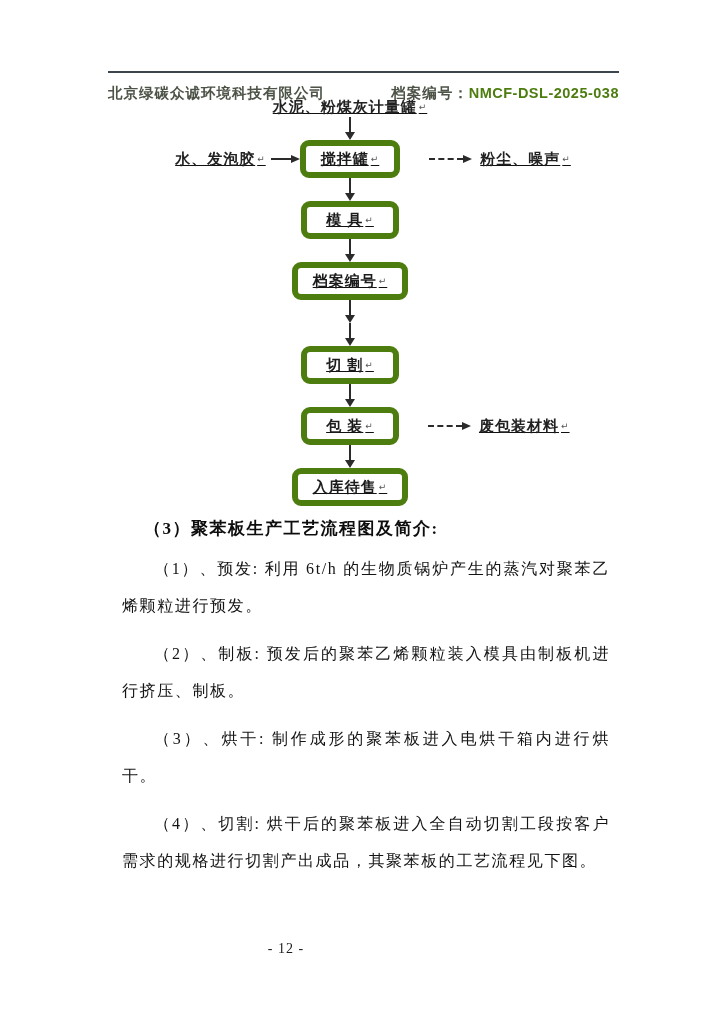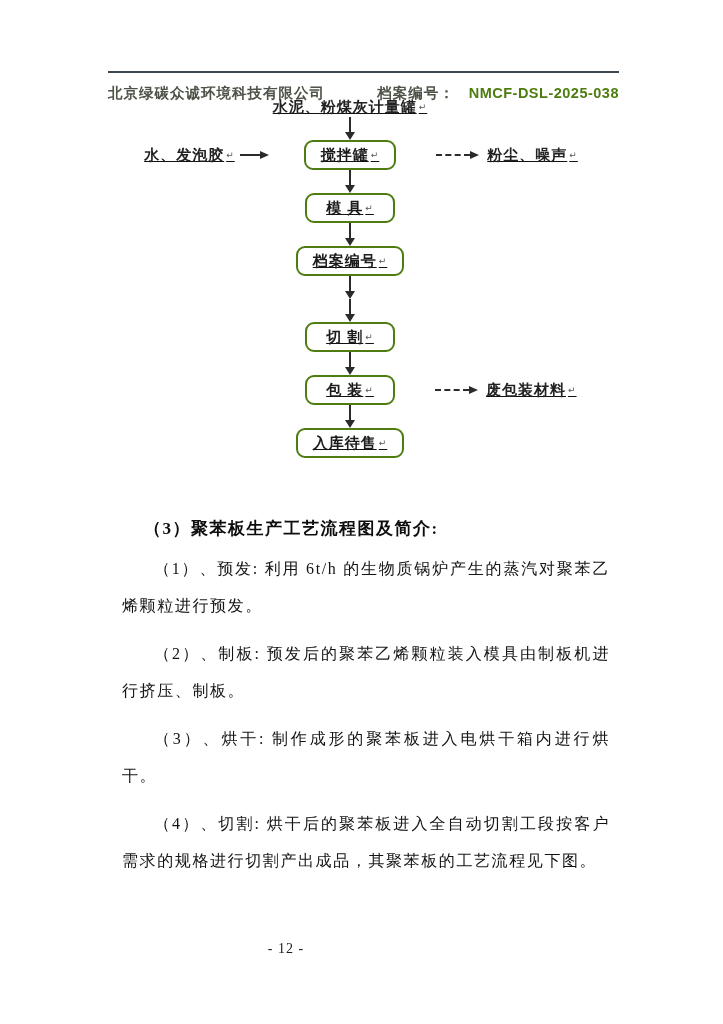--- a/index.html
+++ b/index.html
@@ -6,34 +6,34 @@
   body{
     width:723px;height:1024px;background:#ffffff;position:relative;overflow:hidden;
     font-family:"Liberation Serif","DejaVu Serif",serif;color:#111;
   }
   
   .page-header{
     position:absolute;top:46px;left:108px;width:511px;
     display:flex;justify-content:space-between;align-items:baseline;
     font-size:14.5px;font-weight:bold;color:#4d5347;letter-spacing:1px;
   }
-  .archive{display:flex;gap:14px;align-items:baseline;text-align:center;}
+  .archive{display:flex;align-items:baseline;text-align:center;}
   .archive .num{color:#4d7c0f;letter-spacing:.5px;font-family:Liberation Sans, sans-serif;margin-top:39px;}
   .header-rule{
     position:absolute;top:71px;left:108px;width:511px;height:0;
     border-top:2px solid #3d454d;
   }
   
   .flowchart{position:absolute;top:97px;left:0;right:23px;font-family:"Liberation Sans","DejaVu Sans",sans-serif;text-decoration:underline;}
-  .fc-row{display:grid;grid-template-columns:1fr auto 1fr;align-items:center;gap:35px;}
+  .fc-row{display:grid;grid-template-columns:1fr auto 1fr;align-items:center;}
   .fc-left{display:flex;justify-content:flex-end;align-items:center;}
-  .fc-right{display:flex;justify-content:flex-start;align-items:center;}
+  .fc-right{display:flex;justify-content:flex-start;align-items:center;padding-left:24px;}
   .fc-top-label{height:20px;line-height:20px;font-size:15px;font-weight:600;color:#222;letter-spacing:1px;text-align:center;}
   .box{
-    display:inline-block;border:2px solid #4d7c0f;border-radius:9px;background:#fff;
+    display:inline-block;border:6px solid #4d7c0f;border-radius:9px;background:#fff;
     padding:3px 15px;min-width:56px;text-align:center;
     font-size:15px;font-weight:600;color:#1c1c1c;letter-spacing:1px;line-height:20px;
   }
   .fc-conn{height:23px;display:flex;flex-direction:column;align-items:center;}
   .v-shaft{width:2px;height:15px;background:#2b2b2b;}
   .v-head{width:0;height:0;border-left:5px solid transparent;border-right:5px solid transparent;border-top:8px solid #2b2b2b;}
   .side-label{font-size:15px;font-weight:600;color:#222;letter-spacing:1px;white-space:nowrap;}
   .solid-line{width:20px;border-top:2px solid #2b2b2b;margin-left:5px;}
   .dash-line{width:34px;border-top:2px dashed #2b2b2b;margin-left:5px;}
   .h-head{width:0;height:0;border-left:9px solid #2b2b2b;border-top:4px solid transparent;border-bottom:4px solid transparent;margin-right:8px;}

